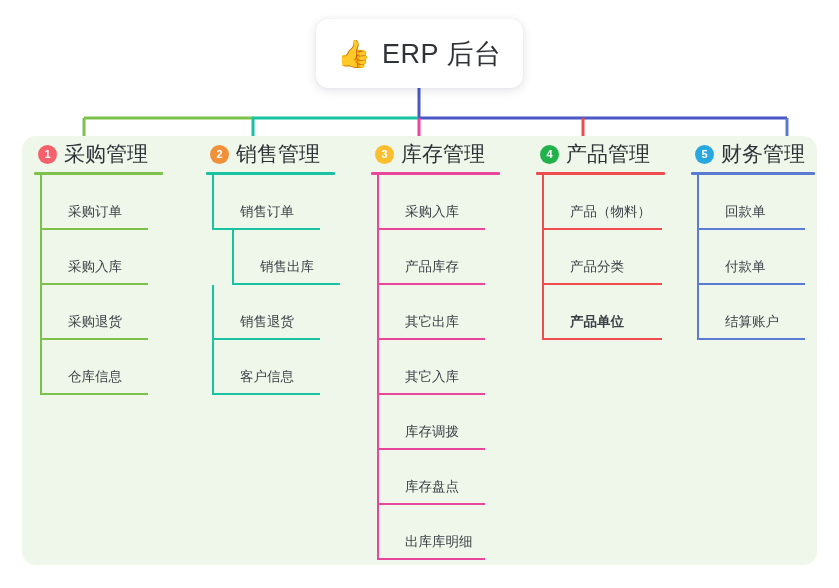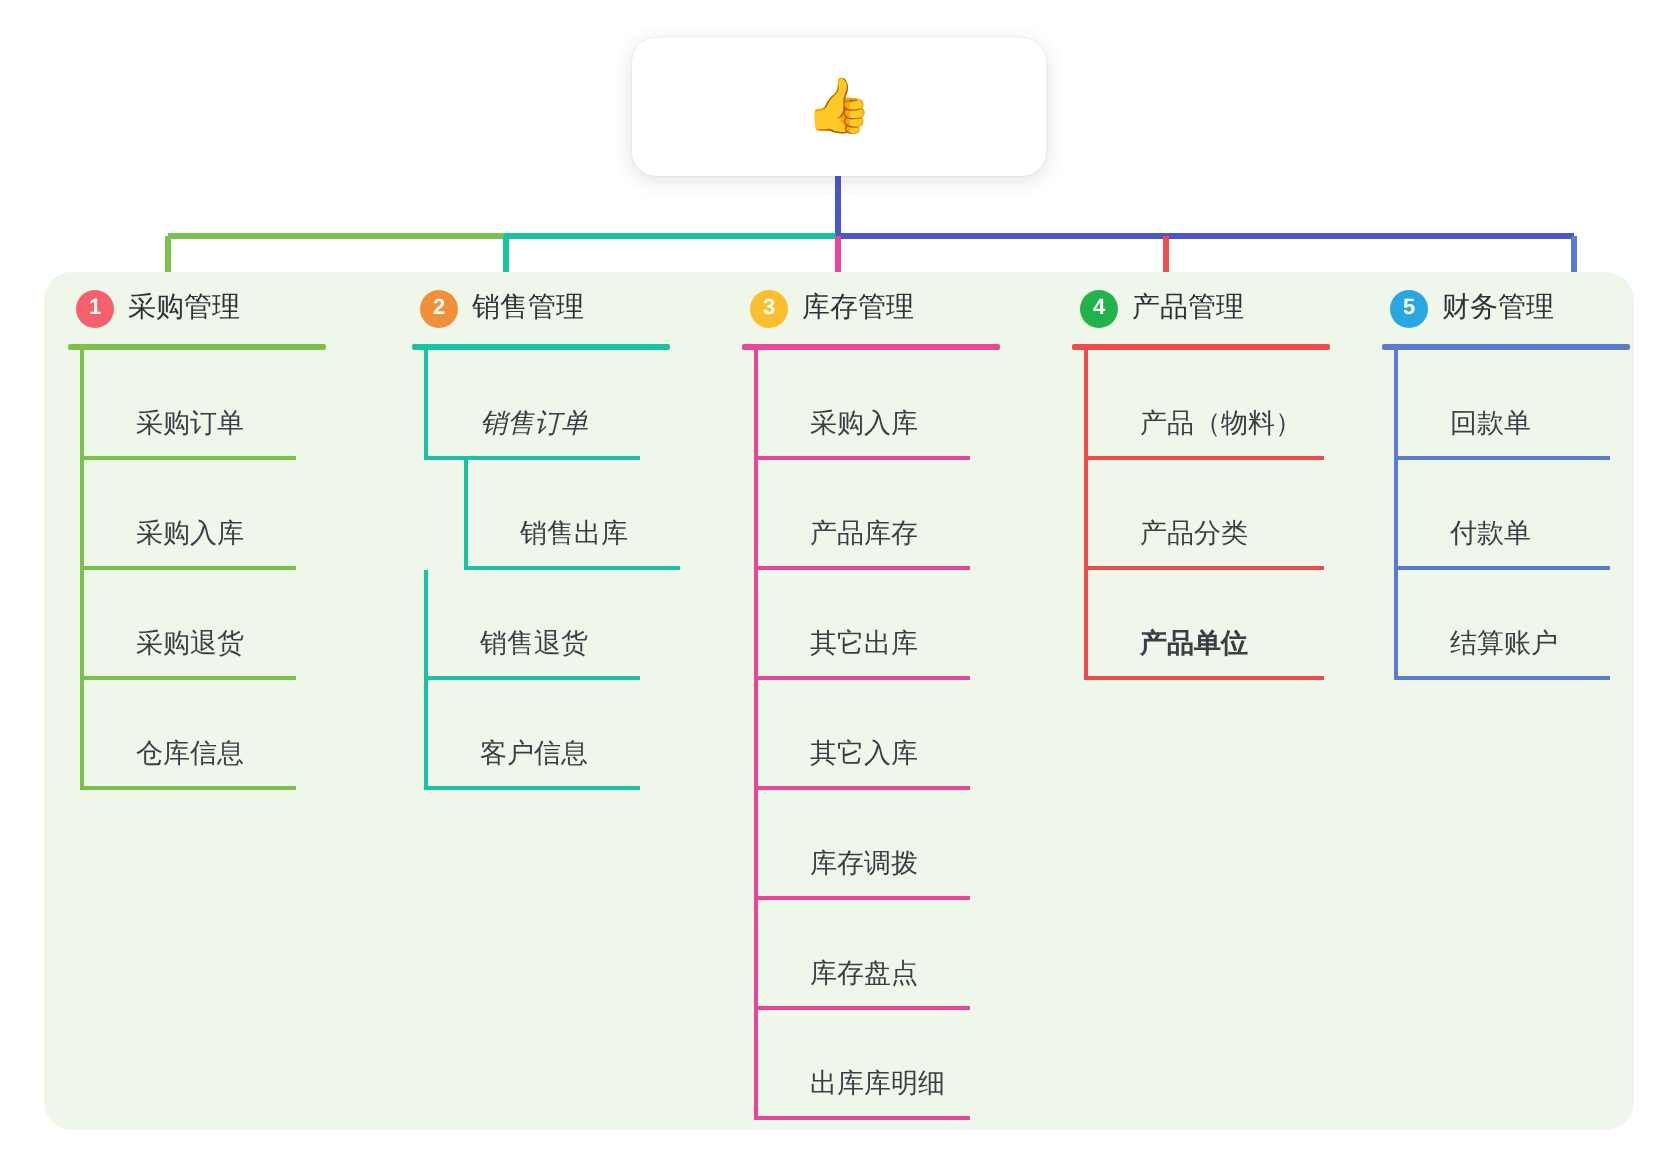--- a/index.html
+++ b/index.html
@@ -96,21 +96,21 @@
     height: 19px;
     border-radius: 50%;
     color: #ffffff;
     font-size: 11px;
     line-height: 19px;
     text-align: center;
     font-weight: bold;
     flex: none;
   }
   .col-title {
-    font-size: 14px;
+    font-size: 21px;
     color: #2f3237;
     white-space: nowrap;
   }
   .col-rule {
     height: 3px;
     margin-left: 12px;
     width: 129px;
     border-radius: 1px;
   }
 
@@ -156,20 +156,21 @@
         <line x1="84" y1="118" x2="84" y2="152" stroke="#7cc24a" stroke-width="3"></line>
         <line x1="253" y1="118" x2="253" y2="152" stroke="#17c3a2" stroke-width="3"></line>
         <line x1="419" y1="118" x2="419" y2="152" stroke="#e8459b" stroke-width="3"></line>
         <line x1="583" y1="118" x2="583" y2="152" stroke="#ef4d4d" stroke-width="3"></line>
         <line x1="787" y1="118" x2="787" y2="152" stroke="#5b7ad1" stroke-width="3"></line>
       </g>
   </svg>
 
   <div class="root-card">
     <span class="root-emoji">👍</span>
+    <span class="root-title">ERP 后台</span>
   </div>
 
   <div class="panel"></div>
 
   <div class="columns" id="columns">
       <div class="column" style="width: 172px;">
         <div class="col-header">
           <span class="badge" style="background: rgb(244, 96, 108);">1</span>
           <span class="col-title">采购管理</span>
         </div>
@@ -193,21 +194,21 @@
           </div>
         </div>
       </div>
       <div class="column" style="width: 165px;">
         <div class="col-header">
           <span class="badge" style="background: rgb(240, 145, 58);">2</span>
           <span class="col-title">销售管理</span>
         </div>
         <div class="col-rule" style="background: rgb(23, 195, 162); width: 129px;"></div>
         <div class="items">
-          <div class="item" style="border-left-color: rgb(23, 195, 162); font-style: italic;">
+          <div class="item" style="border-left-color: rgb(23, 195, 162);">
             <span class="item-label">销售订单</span>
             <div class="item-underline" style="background: rgb(23, 195, 162); width: 106px;"></div>
           </div>
           <div class="item" style="border-left-color: rgb(23, 195, 162); margin-left: 20px;">
             <span class="item-label">销售出库</span>
             <div class="item-underline" style="background: rgb(23, 195, 162); width: 106px;"></div>
           </div>
           <div class="item" style="border-left-color: rgb(23, 195, 162);">
             <span class="item-label">销售退货</span>
             <div class="item-underline" style="background: rgb(23, 195, 162); width: 106px;"></div>

